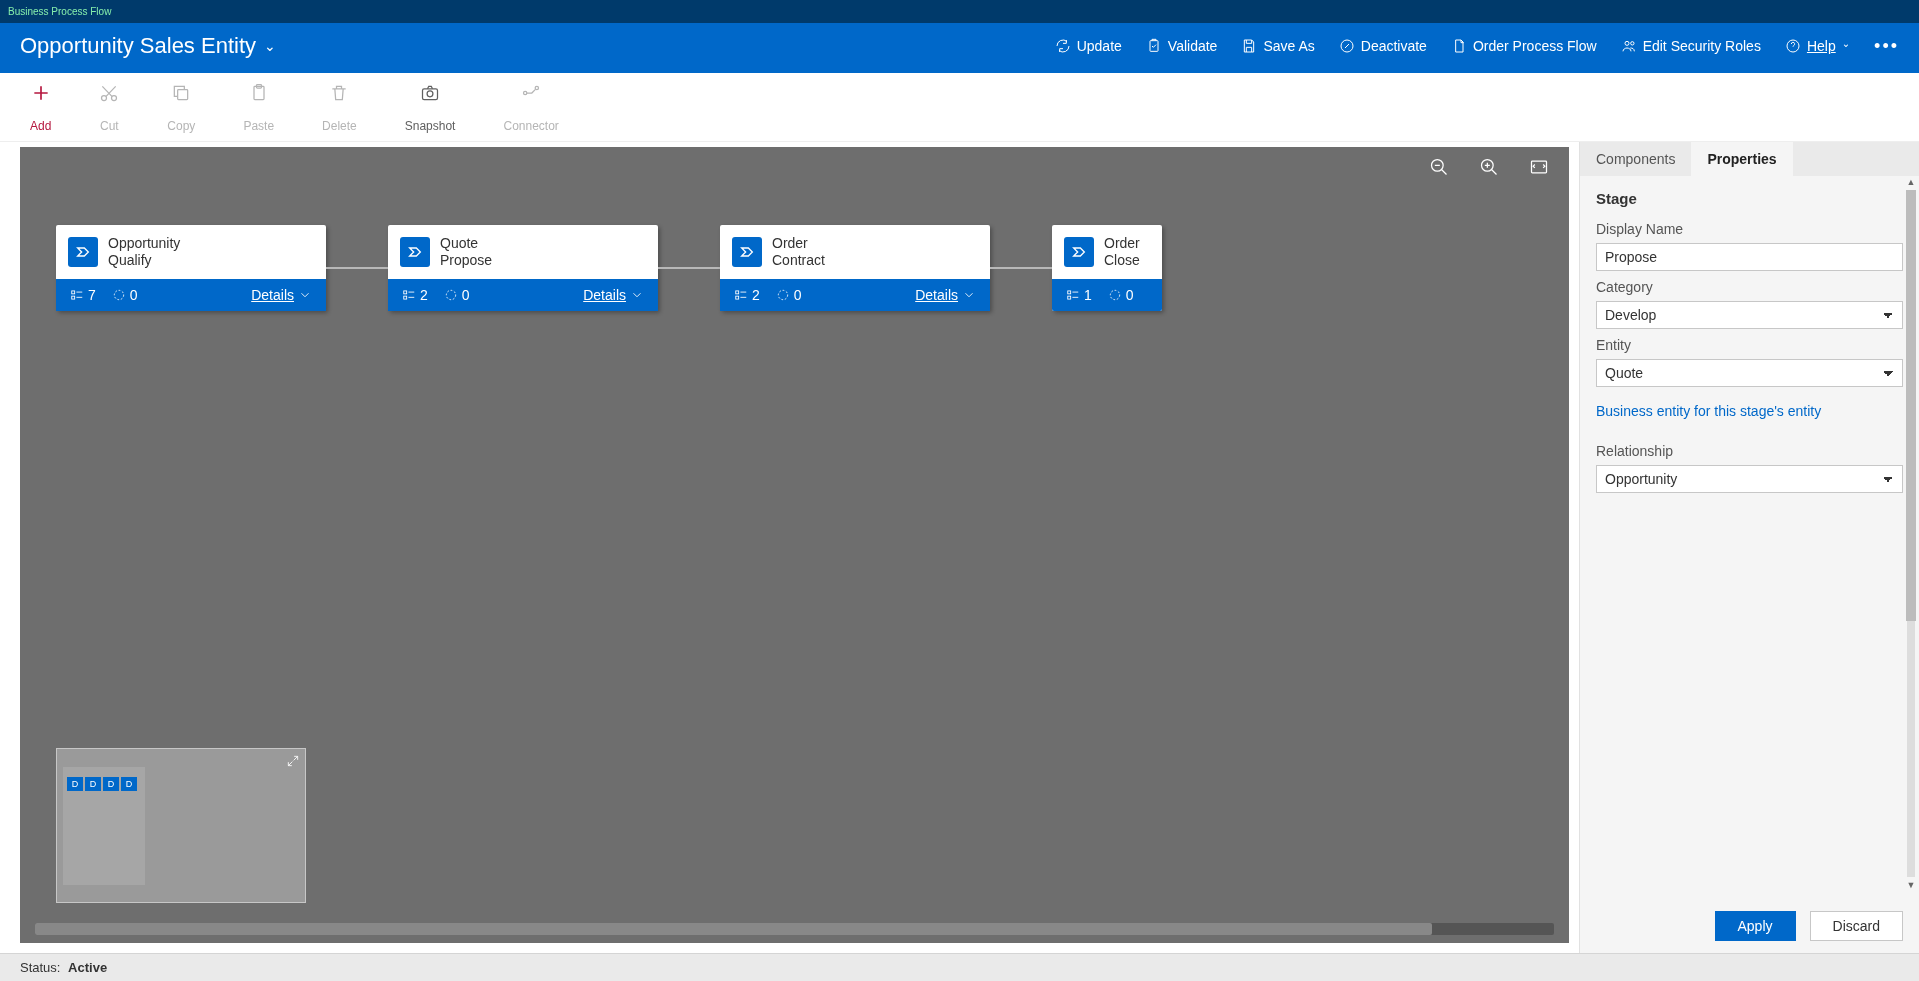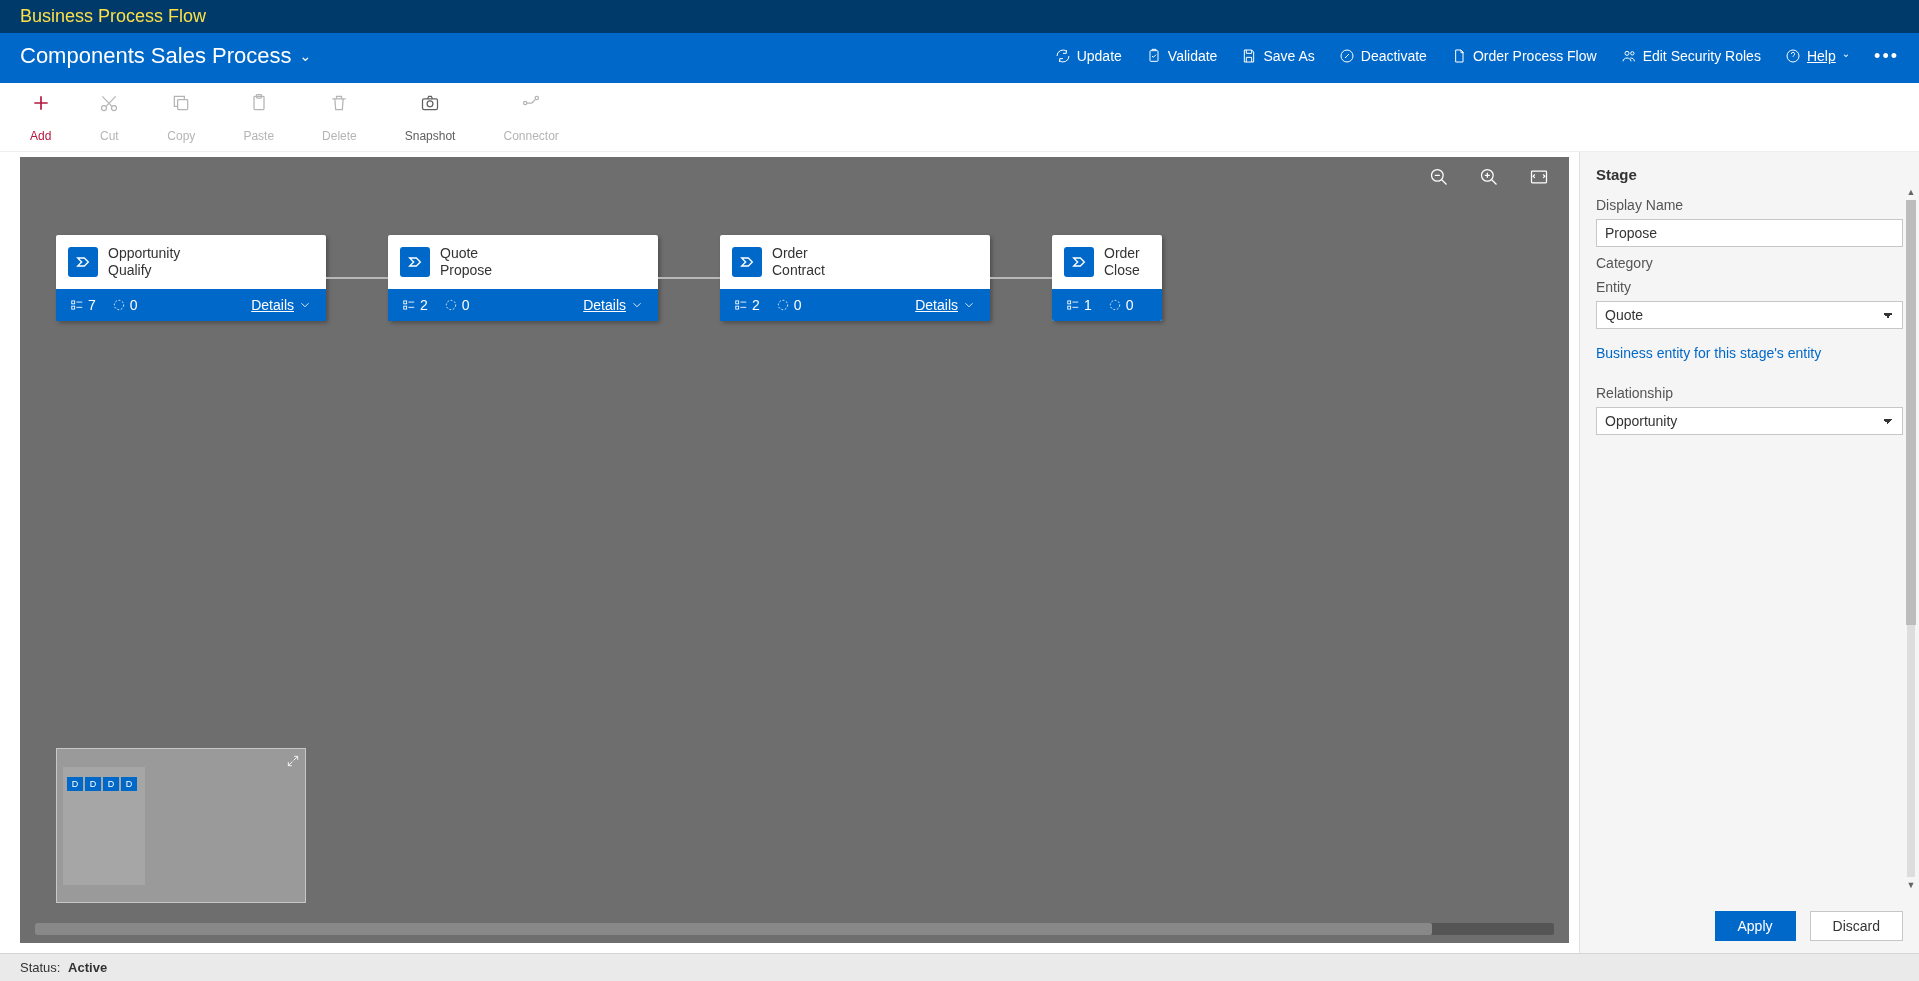--- a/index.html
+++ b/index.html
@@ -1,19 +1,19 @@
 <!DOCTYPE html>
 <html><head>
 <meta charset="utf-8">
 <style>
 * { box-sizing: border-box; margin: 0; padding: 0; font-family: "Segoe UI", Arial, sans-serif; }
 body { width: 1919px; height: 981px; background: #fff; display: flex; flex-direction: column; overflow: hidden; }
 
 
-.top-banner { background: #003a6b; color: #fde047; padding: 6px 20px; font-size: 18px; }
+.top-banner { background: #003a6b; color: #86efac; padding: 6px 8px; font-size: 10px; }
 
 
 .header-bar { background: #0068c9; color: #fff; display: flex; align-items: center; justify-content: space-between; padding: 10px 20px 14px 20px; }
 .header-title { font-size: 22px; display: flex; align-items: center; gap: 8px; }
 .header-title .chev { font-size: 14px; }
 .header-actions { display: flex; align-items: center; gap: 24px; font-size: 14px; }
 .header-actions .act { display: flex; gap: 6px; cursor: pointer; }
 .header-actions .act svg { width: 16px; height: 16px; fill: none; stroke: #fff; stroke-width: 1.5; }
 .header-actions .more { font-size: 18px; letter-spacing: 2px; cursor: pointer; }
 
@@ -91,21 +91,21 @@
 </style>
 </head>
 <body>
 
 <div class="top-banner">
   <span>Business Process Flow</span>
 </div>
 
 <div class="header-bar">
   <div class="header-title">
-    <span>Components Sales Process</span>
+    <span>Opportunity Sales Entity</span>
     <span class="chev">⌄</span>
   </div>
   <div class="header-actions">
     <div class="act">
       <svg viewBox="0 0 24 24">
           <path d="M3 12a9 9 0 0 1 15-6.7M21 12a9 9 0 0 1-15 6.7M17 3v5h-5M7 21v-5h5"></path>
         </svg>
       <span>Update</span>
     </div>
     <div class="act">
@@ -390,27 +390,32 @@
 
 
       <div class="canvas-scroll">
         <div class="thumb"></div>
       </div>
 
     </div>
   </div>
 
   <div class="side">
+    <div class="side-tabs">
+      <div class="tab">Components</div>
+      <div class="tab active">Properties</div>
+    </div>
     <div class="side-body">
       <h4>Stage</h4>
 
       <label class="fld-label">Display Name</label>
       <input class="fld-input" value="Propose" style="">
 
       <label class="fld-label">Category</label>
+      <select class="fld-select" id="category-select"><option>Develop</option></select>
 
       <label class="fld-label">Entity</label>
       <select class="fld-select" id="entity-select"><option>Quote</option></select>
 
       <span class="link">Business entity for this stage's entity</span>
 
       <label class="fld-label">Relationship</label>
       <select class="fld-select" id="relationship-select"><option>Opportunity</option></select>
     </div>
     <div class="side-actions">

